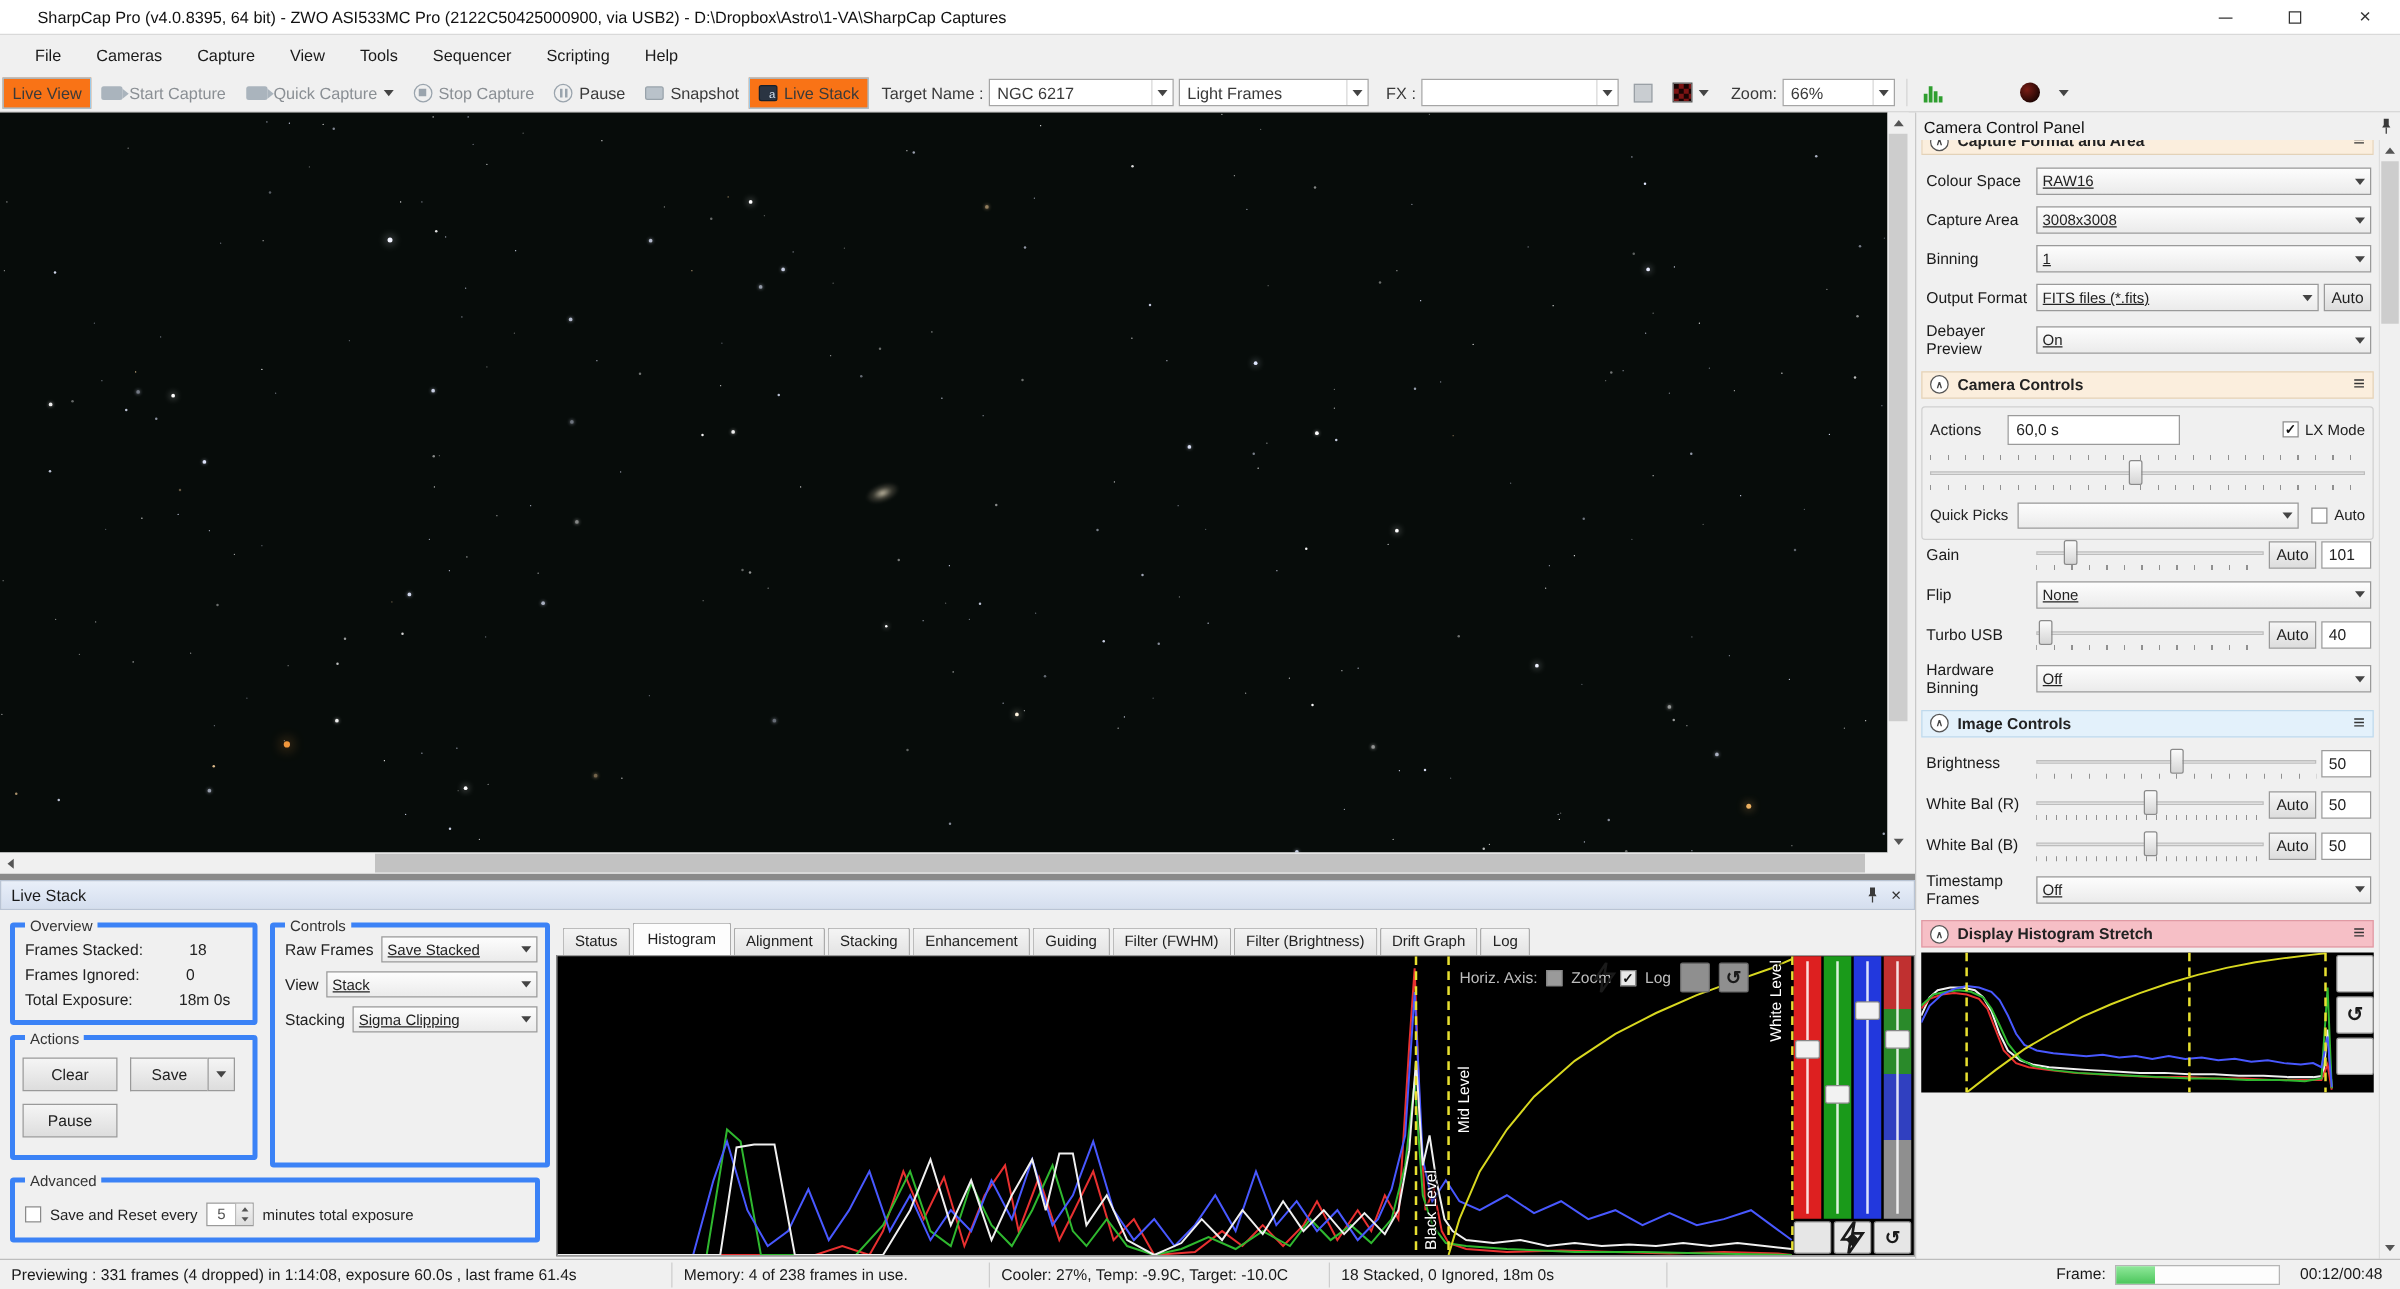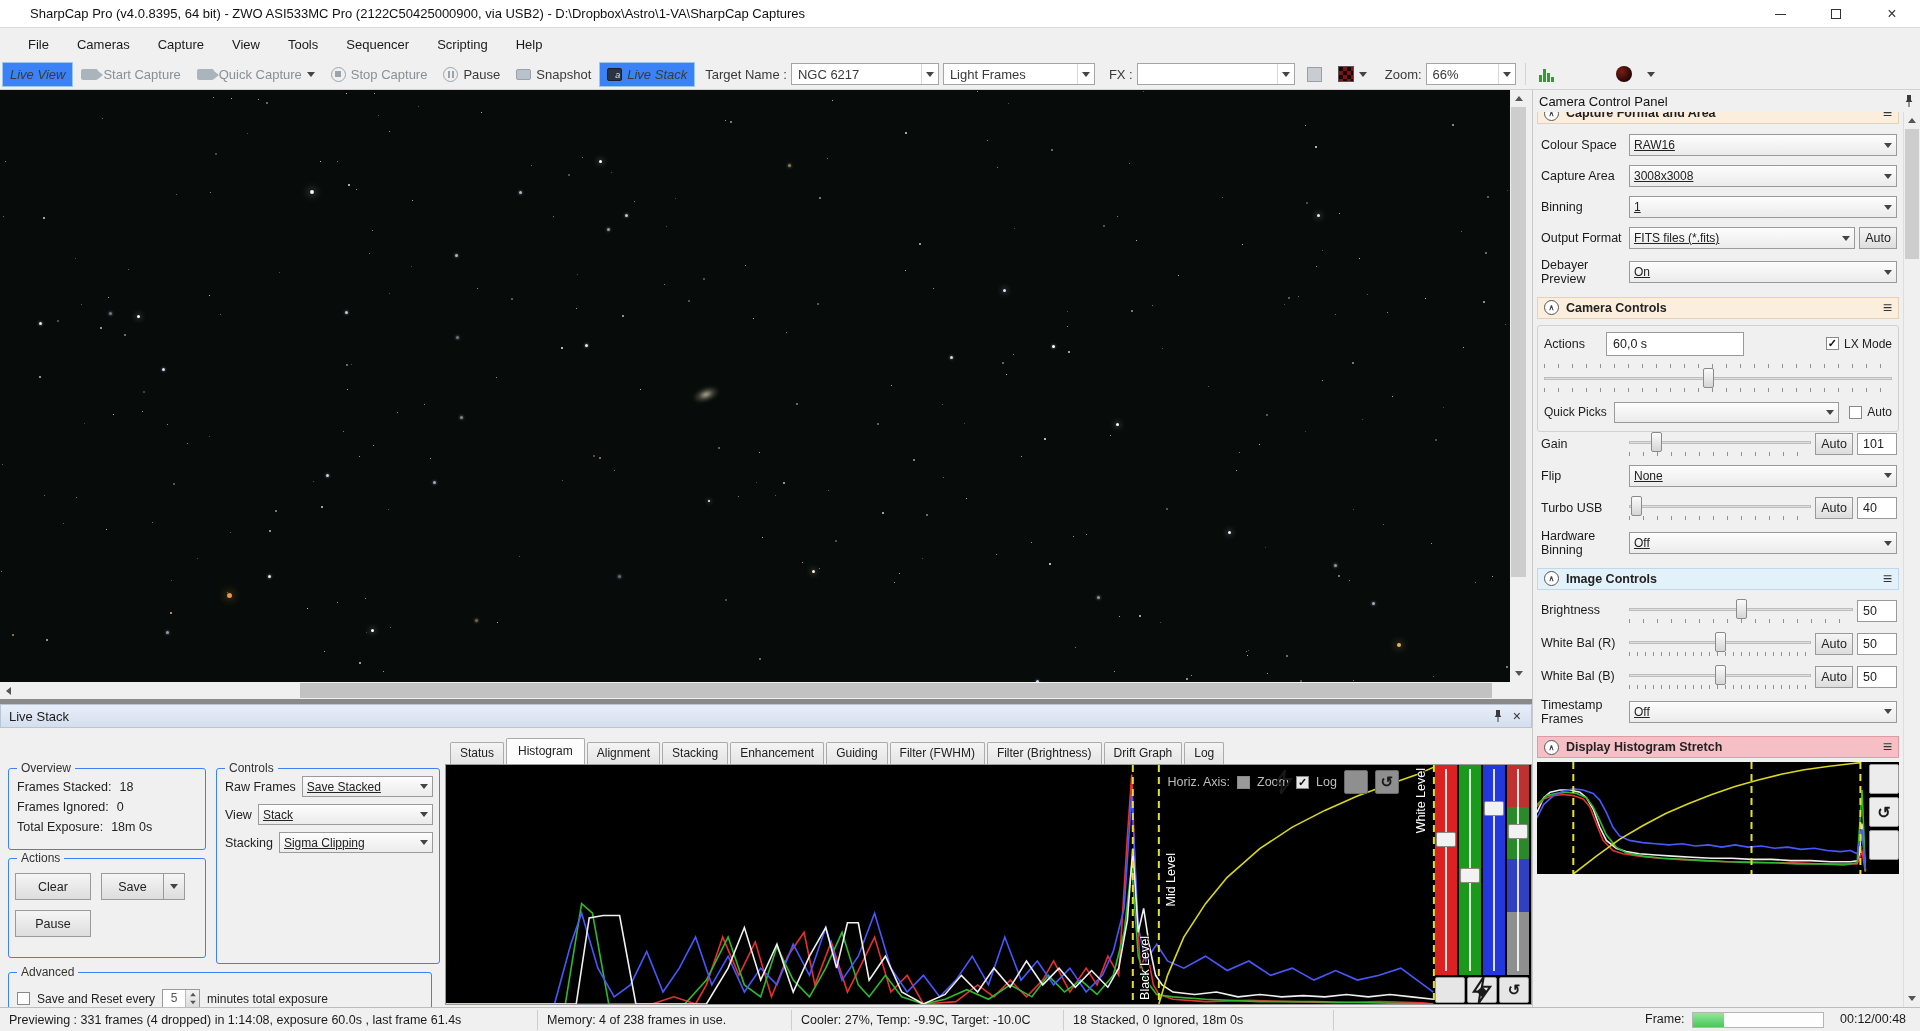--- a/index.html
+++ b/index.html
@@ -15,21 +15,21 @@
   .win-btn .maxbox { width:10px; height:10px; border:1px solid #333; }
   .win-btn .closex { font-size:16px; line-height:1; }
 
   
   .menubar { position:absolute; left:0; top:29px; width:1920px; height:30px; background:#f0f0f0; display:flex; align-items:center; padding-left:14px; }
   .menu-item { padding:5px 14px; font-size:13px; color:#1a1a1a; }
 
   
   .toolbar { position:absolute; left:0; top:59px; width:1920px; height:31px; background:#f0f0f0; border-bottom:1px solid #d0d0d0; display:flex; align-items:center; padding:0 2px; font-size:13px; color:#3a3a3a; }
   .tb-btn { display:flex; align-items:center; gap:5px; padding:4px 7px; border:1px solid transparent; white-space:nowrap; }
-  .tb-btn.hl { background:#3b82f6; border-color:#9ac9e8;font-style:italic; }
+  .tb-btn.hl { background:#f97316; border-color:#9ac9e8; }
   .tb-btn.disabled { color:#8a8f94; }
   .tb-label { margin:0 4px 0 10px; white-space:nowrap; }
   .tb-combo { height:22px; background:#fff; border:1px solid #a5a5a5; display:flex; align-items:center; padding-left:6px; margin-right:4px; }
   .tb-combo .cval { flex:1; }
   .tb-combo .dd { width:17px; height:100%; display:flex; align-items:center; justify-content:center; border-left:1px solid #d8d8d8; }
   .caret { width:0; height:0; border-left:4px solid transparent; border-right:4px solid transparent; border-top:5px solid #444; display:inline-block; }
   .tb-sep { width:1px; height:22px; background:#d4d4d4; margin:0 5px; }
   .icon-cam { width:17px; height:11px; background:#aab4bd; border-radius:2px; position:relative; }
   .icon-cam::after { content:""; position:absolute; right:-5px; top:2px; border-left:5px solid #aab4bd; border-top:4px solid transparent; border-bottom:4px solid transparent; }
   .icon-circ { width:15px; height:15px; border-radius:50%; border:1.5px solid #9aa4ad; display:flex; align-items:center; justify-content:center; }
@@ -60,24 +60,24 @@
   .tri-d { width:0;height:0;border-left:4px solid transparent;border-right:4px solid transparent;border-top:5px solid #555; }
 
   .splitter { position:absolute; left:0; top:699px; width:1532px; height:5px; background:#8a8a8a; }
 
   
   .ls-title { position:absolute; left:0; top:704px; width:1532px; height:24px; background:linear-gradient(#e9eff9,#d4deee); border:1px solid #b9c4d4; display:flex; align-items:center; padding-left:8px; font-size:13px; color:#1a1a1a; }
   .ls-title .spacer { flex:1; }
   .ls-tools { display:flex; align-items:center; gap:10px; margin-right:10px; }
   .ls-content { position:absolute; left:0; top:728px; width:1532px; height:279px; background:#f0f0f0; }
 
-  .grp { position:absolute; border:1px solid #3b82f6; border-radius:3px;margin-top:30px; }
+  .grp { position:absolute; border:4px solid #3b82f6; border-radius:3px; }
   .glabel { position:absolute; top:-8px; left:8px; background:#f0f0f0; padding:0 4px; font-size:12px; color:#333; }
 
-  .ov-row { display:flex; padding:3px 0 3px 8px; font-size:12.5px; }
+  .ov-row { display:flex; padding:3px 0 3px 8px; font-size:12.5px;gap:29px; }
   .ov-row .v { margin-left:8px; }
 
   .wbtn { border:1px solid #9a9a9a; background:linear-gradient(#f5f5f5,#dddddd); font-size:12.5px; display:inline-flex; align-items:center; justify-content:center; color:#222; }
   .cbrow { display:flex; align-items:center; gap:6px; margin:6px 0 0 8px; font-size:12.5px; white-space:nowrap; }
   .cb { width:13px; height:13px; border:1px solid #8a8a8a; background:#fff; display:inline-flex; align-items:center; justify-content:center; font-size:11px; font-weight:bold; color:#111; flex:none; }
   .cb.checked::after { content:"\2713"; }
   .combo { display:inline-flex; align-items:center; border:1px solid #9a9a9a; background:linear-gradient(#fdfdfd,#ebebeb); height:21px; padding:0 4px; font-size:12px; }
   .combo .cval { flex:1; white-space:nowrap; overflow:hidden;text-decoration:underline; }
   .lsrow { display:flex; align-items:center; margin:7px 0 0 8px; font-size:12.5px; gap:6px; }
 

